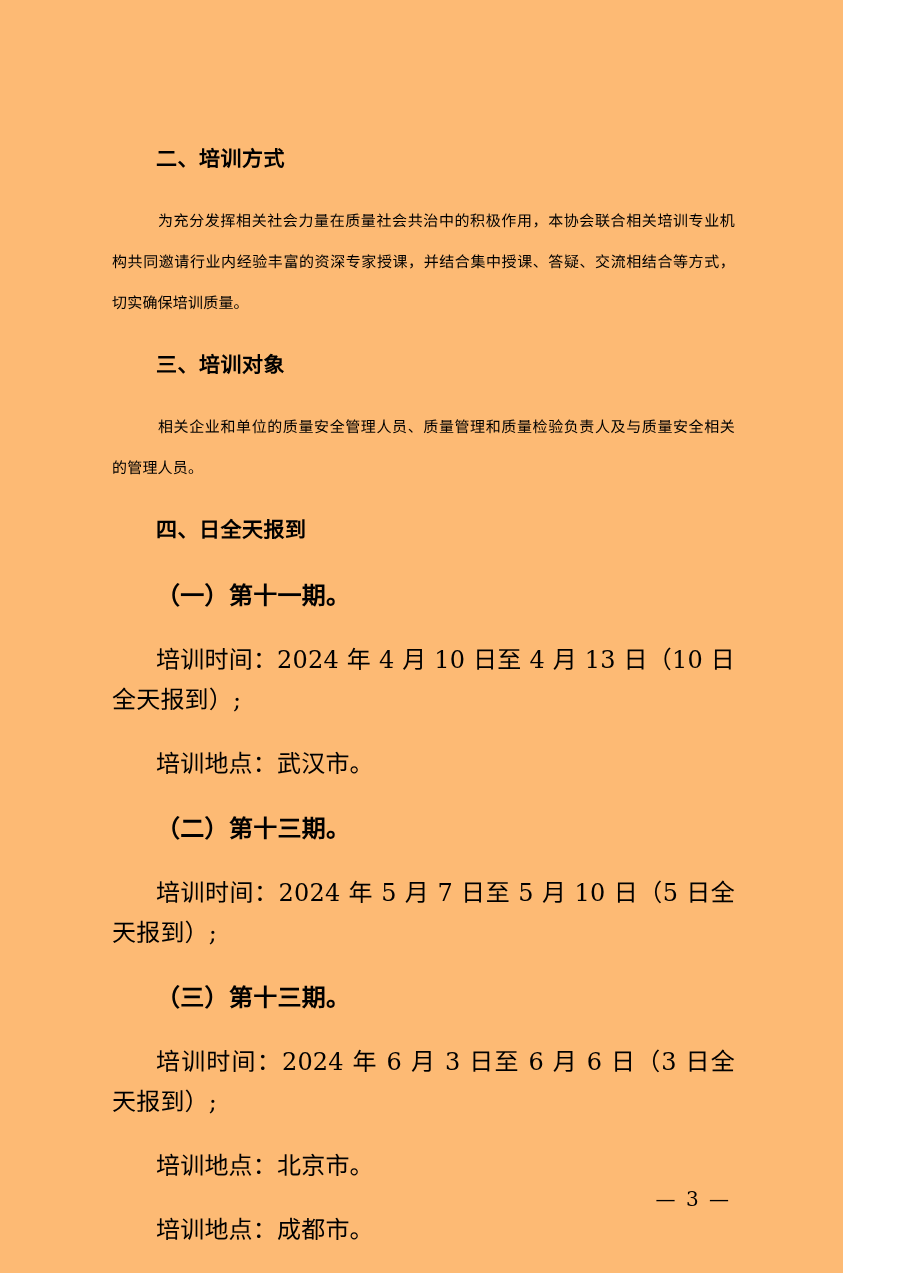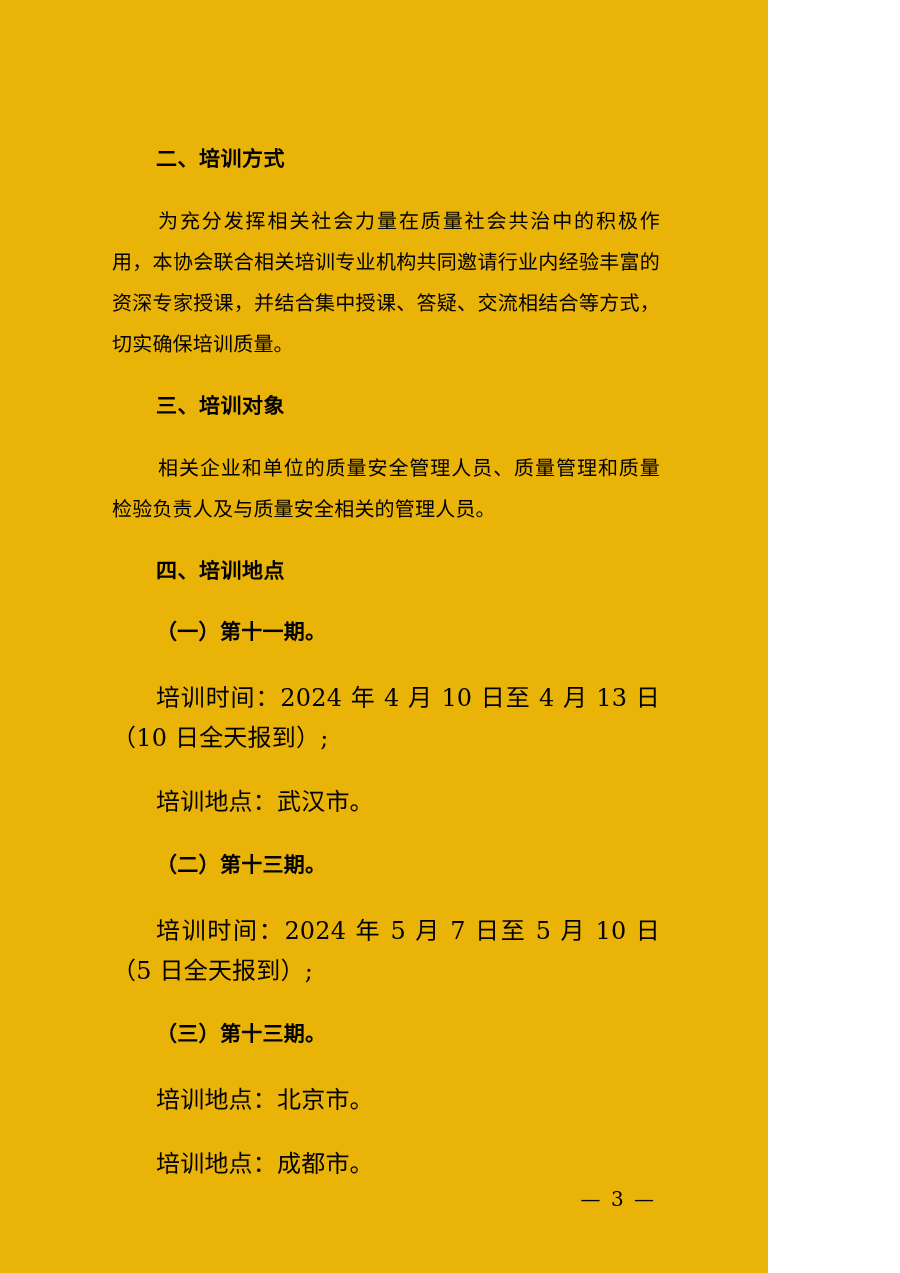--- a/index.html
+++ b/index.html
@@ -9,53 +9,53 @@
   }
   body {
     width: 900px;
     height: 1273px;
     font-family: "DejaVu Serif", "Liberation Serif", serif;
     color: #000000;
     -webkit-font-smoothing: antialiased;
   }
   .page {
     position: relative;
-    width: 768px;
+    width: 843px;
     height: 1273px;
     box-sizing: border-box;
     padding: 118px 108px 40px 112px;
-    background: #eab308;
+    background: #fdba74;
   }
   .doc-body {
     font-size: 21.5px;
     line-height: 40px;
     letter-spacing: 0.2px;
     text-align: justify;
     text-justify: inter-ideograph;
   }
   
   .section-heading {
     font-family: "DejaVu Sans", "Liberation Sans", sans-serif;
     font-weight: bold;
     font-size: 21px;
     line-height: 41px;
     text-indent: 44px;
     letter-spacing: 0.5px;
   }
   
   .para {
     text-indent: 46px;
-    font-size: 20px;
+    font-size: 15px;
     line-height: 41px;
   }
   
   .sub-heading {
-    font-family: Liberation Mono, monospace;
+    font-family: Liberation Sans, sans-serif;
     font-weight: bold;
-    font-size: 21px;
+    font-size: 24px;
     line-height: 41px;
     text-indent: 44px;
     letter-spacing: 0.3px;
   }
   
   .detail {
     text-indent: 44px;
     font-size: 24px;
     line-height: 40px;
     letter-spacing: 0.2px;
@@ -84,35 +84,36 @@
       <p class="section-heading">二、培训方式</p>
       <p class="para">为充分发挥相关社会力量在质量社会共治中的积极作用，本协会联合相关培训专业机构共同邀请行业内经验丰富的资深专家授课，并结合集中授课、答疑、交流相结合等方式，切实确保培训质量。</p>
     </div>
 
     <div class="block">
       <p class="section-heading">三、培训对象</p>
       <p class="para">相关企业和单位的质量安全管理人员、质量管理和质量检验负责人及与质量安全相关的管理人员。</p>
     </div>
 
     <div class="block">
-      <p class="section-heading">四、培训地点</p>
+      <p class="section-heading">四、日全天报到</p>
 
       <div class="block">
         <p class="sub-heading">（一）第十一期。</p>
         <p class="detail">培训时间：2024 年 4 月 10 日至 4 月 13 日（10 日全天报到）;</p>
         <p class="detail">培训地点：武汉市。</p>
       </div>
 
       <div class="block">
         <p class="sub-heading">（二）第十三期。</p>
         <p class="detail">培训时间：2024 年 5 月 7 日至 5 月 10 日（5 日全天报到）;</p>
       </div>
 
       <div class="block">
         <p class="sub-heading">（三）第十三期。</p>
+        <p class="detail">培训时间：2024 年 6 月 3 日至 6 月 6 日（3 日全天报到）;</p>
         <p class="detail">培训地点：北京市。</p>
       </div>
 
       <div class="block">
         <p class="detail">培训地点：成都市。</p>
       </div>
 
     </div>
 
   </div>

